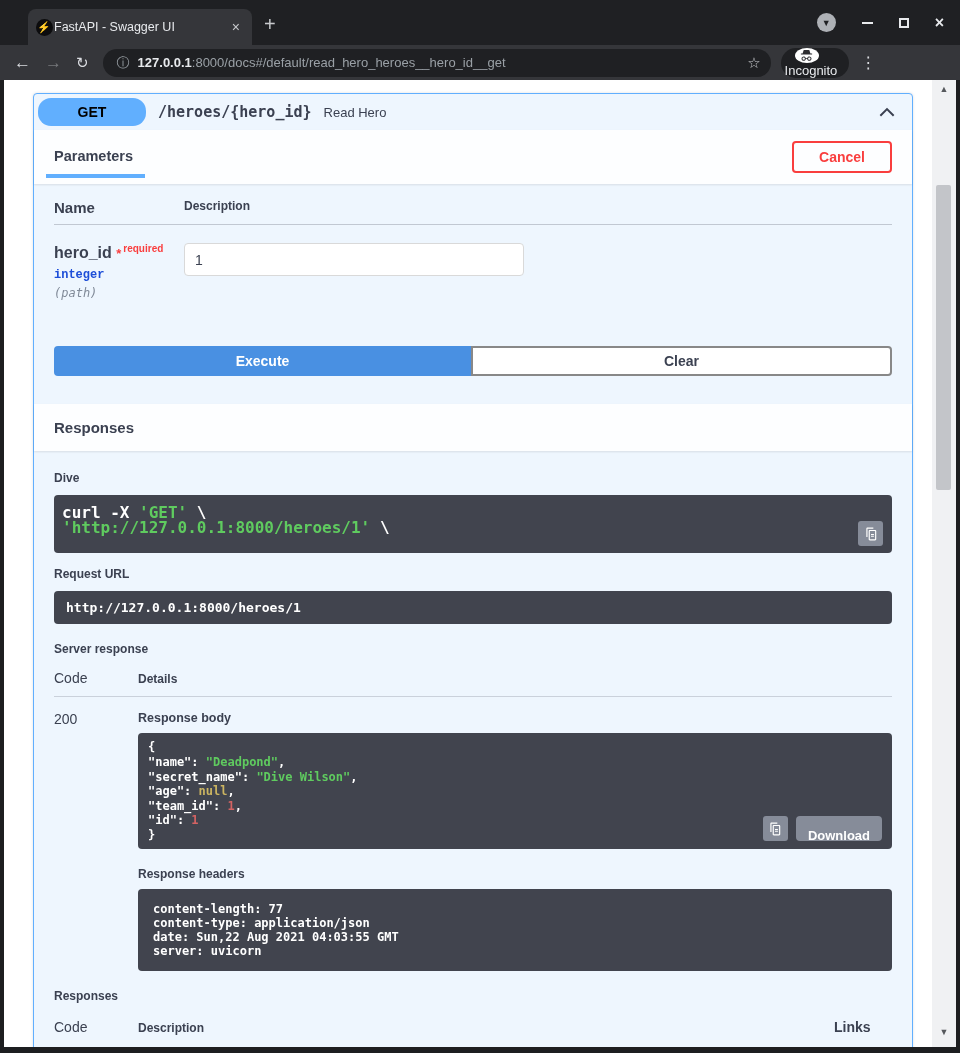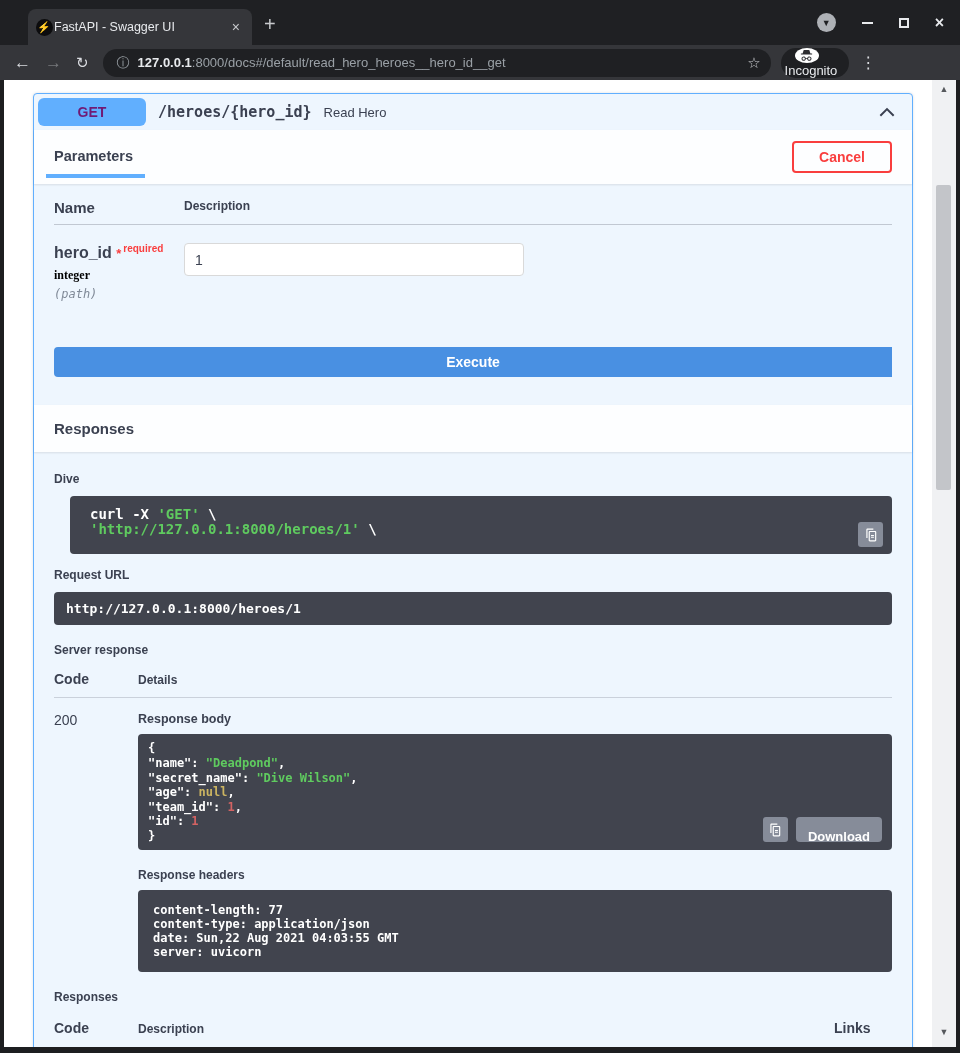--- a/index.html
+++ b/index.html
@@ -46,68 +46,68 @@
               text-align:center; line-height:14px; }
   .sb-up { top:2px; } .sb-down { bottom:8px; }
   .sb-thumb { position:absolute; left:4px; top:105px; width:15px; height:305px; background:#c3c5c9; border-radius:2px; }
   .rborder { position:absolute; top:80px; left:956px; width:4px; height:973px; background:#1d1e20; }
   .bborder { position:absolute; top:1047px; left:0; width:960px; height:6px; background:#1d1e20; }
 
   
   .opblock { margin:13px 19px 0 29px; width:880px; border:1px solid #61affe; border-radius:4px;
              background:#eef6fe; box-shadow:0 0 3px rgba(0,0,0,.12); min-height:1200px; }
   .summary { display:flex; align-items:center; padding:4px; }
-  .method-badge { background:#61affe; color:#701a75; font-weight:bold; font-size:14px; width:108px;
-                  height:28px; border-radius:6px; display:flex; align-items:center; justify-content:center; }
+  .method-badge { background:#61affe; color:#000000; font-weight:bold; font-size:14px; width:108px;
+                  height:28px; border-radius:13px; display:flex; align-items:center; justify-content:center; }
   .op-path { font-family:"DejaVu Sans Mono", monospace; font-weight:bold; font-size:15px; color:#3b4151; margin-left:12px; }
   .op-summary-text { font-size:13px; color:#3b4151; margin-left:12px; }
   .chevron { margin-left:auto; margin-right:12px; display:flex; }
 
   .section-header { background:rgba(255,255,255,.88); box-shadow:0 1px 2px rgba(0,0,0,.1);
                     display:flex; align-items:center; padding:12px 20px 0 20px; height:54px; }
   .tab-params { font-size:14.5px; font-weight:bold; color:#3b4151; padding:0 12px 14px 0; position:relative; }
   .tab-params::after { content:""; position:absolute; left:-8px; right:0; bottom:0; height:4px; background:#61affe; }
   .btn-cancel { margin-left:auto; margin-bottom:12px; border:2px solid #f93e3e; color:#f93e3e; background:transparent;
                 font-weight:bold; font-size:14px; padding:6px 25px; border-radius:4px; }
 
   .params-body { padding:15px 20px 28px 20px; }
   .cols-head { display:flex; border-bottom:1px solid rgba(59,65,81,.25); padding-bottom:8px; }
   .col-name-h { width:130px; font-size:15px; font-weight:bold; color:#3b4151; }
   .col-desc-h { font-size:12px; font-weight:bold; color:#3b4151; }
   .param-row { display:flex; padding-top:18px; }
   .param-meta { width:130px; }
   .param-name { font-size:16px; font-weight:bold; color:#3b4151; }
   .param-star { color:#f93e3e; font-size:13px; }
   .param-required { color:#f93e3e; font-size:10px; vertical-align:super; margin-left:2px; }
-  .param-type { font-family:Liberation Serif, serif; font-size:12px; font-weight:bold; color:#000000; margin-top:6px; }
+  .param-type { font-family:Liberation Mono, monospace; font-size:12px; font-weight:bold; color:#1d4ed8; margin-top:6px; }
   .param-in { font-family:"DejaVu Sans Mono", monospace; font-size:12px; font-style:italic; color:#808a98; margin-top:4px; }
   .param-input { width:340px; height:33px; border:1px solid #d9d9d9; border-radius:4px; padding:0 10px;
                  font-size:14px; color:#3b4151; background:#fff; outline:none; }
 
   .exec-row { display:flex; margin-top:46px; }
   .btn-execute { flex:1; height:30px; background:#4990e2; color:#fff; font-weight:bold; font-size:14px;
                  border:none; border-radius:4px 0 0 4px; }
   .btn-clear { flex:1; height:30px; background:#fff; color:#3b4151; font-weight:bold; font-size:14px;
                border:2px solid #888; border-radius:0 4px 4px 0; }
 
   .responses-header { background:rgba(255,255,255,.88); box-shadow:0 1px 2px rgba(0,0,0,.1);
                       padding:15px 20px; font-size:15px; font-weight:bold; color:#3b4151; }
   .responses-body { padding:20px 20px 0 20px; }
   .lbl { font-size:12px; font-weight:bold; color:#3b4151; }
 
   .codeblock { background:#41444e; border-radius:4px; color:#fff;
                font-family:"DejaVu Sans Mono", monospace; font-weight:bold; position:relative; }
-  .curl-block { margin-top:10px; padding:11px 40px 11px 20px; font-size:14px; line-height:14.3px; min-height:58px;margin-left:16px; }
+  .curl-block { margin-top:10px; padding:11px 40px 11px 8px; font-size:16px; line-height:14.3px; min-height:58px; }
   .copy-btn { position:absolute; right:9px; bottom:7px; width:25px; height:25px; background:#868c99;
               border:none; border-radius:3px; display:flex; align-items:center; justify-content:center; }
   .requrl-block { margin-top:10px; padding:9px 12px; font-size:13px; min-height:33px; }
   .seg-plain { color:#ffffff; } .seg-string { color:#5fcb5f; } .seg-num { color:#d36363; } .seg-null { color:#cbb461; }
 
   .srv-cols { display:flex; margin-top:14px; padding-bottom:10px; border-bottom:1px solid rgba(59,65,81,.2); align-items:flex-end; }
-  .col-code-h { width:84px; font-size:14px; font-weight:bold; color:#3b4151; }
+  .col-code-h { width:84px; font-size:14px; font-weight:normal; color:#3b4151; }
   .col-details-h { font-size:12px; font-weight:bold; color:#3b4151; }
   .resp-row { display:flex; padding-top:14px; }
   .resp-code { width:84px; font-size:14px; color:#3b4151; }
   .resp-details { flex:1; }
   .body-block { margin-top:8px; padding:7px 10px; font-size:12px; line-height:14.6px; min-height:106px; }
   .dl-group { position:absolute; right:10px; bottom:8px; display:flex; gap:8px; }
   .btn-download { background:#868c99; color:#fff; border:none; border-radius:4px; font-weight:bold;
                   font-size:13px; padding:12px 12px; height:25px; font-family:"Liberation Sans", sans-serif; }
   .hdrs-block { margin-top:8px; padding:13px 15px; font-size:12px; line-height:14px; min-height:80px; }
 
@@ -184,20 +184,21 @@
           <div class="param-type">integer</div>
           <div class="param-in">(path)</div>
         </div>
         <div>
           <input class="param-input" value="1" style="">
         </div>
       </div>
 
       <div class="exec-row">
         <button class="btn-execute">Execute</button>
+        <button class="btn-clear">Clear</button>
       </div>
     </div>
 
     <div class="responses-header">Responses</div>
 
     <div class="responses-body">
       <div class="lbl">Dive</div>
       <div class="codeblock curl-block">
         <div><span class="seg-plain">curl -X </span><span class="seg-string">'GET'</span><span class="seg-plain"> \</span></div>
           <div><span class="seg-plain">  </span><span class="seg-string">'http://127.0.0.1:8000/heroes/1'</span><span class="seg-plain"> \</span></div>

